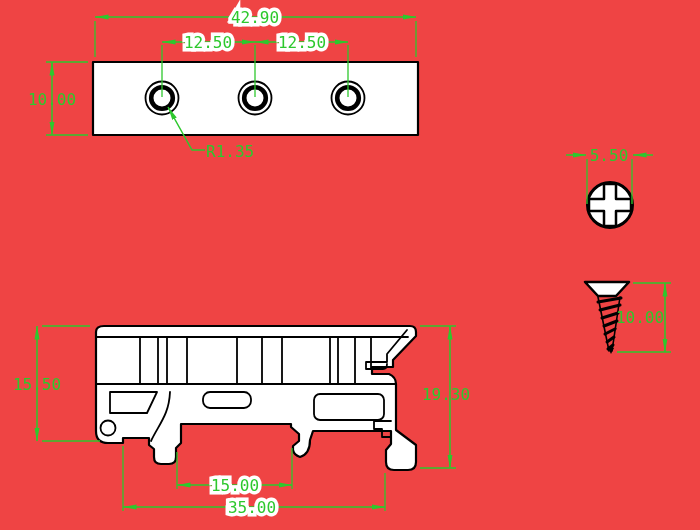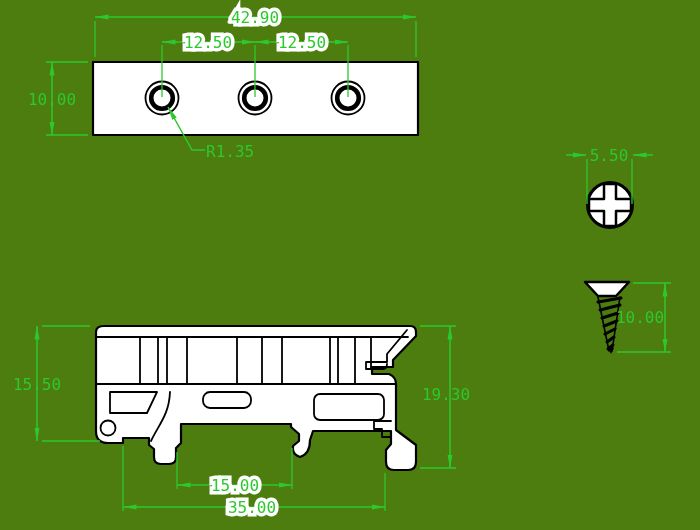--- a/index.html
+++ b/index.html
@@ -1,16 +1,16 @@
 <!DOCTYPE html>
 <html><head>
 <meta charset="utf-8">
 <style>
   html,body{margin:0;padding:0;background:#ffffff;}
-  .canvas{width:700px;height:530px;background:#4d7c0f;overflow:hidden;}
+  .canvas{width:700px;height:530px;background:#ef4444;overflow:hidden;}
   svg{display:block;}
   .geo{fill:none;stroke:#000000;stroke-width:2.2;stroke-linejoin:round;stroke-linecap:round;}
   .geo-thin{fill:none;stroke:#000000;stroke-width:1.8;stroke-linejoin:round;stroke-linecap:round;}
   .geo-fill{fill:#ffffff;stroke:#000000;stroke-width:2.2;stroke-linejoin:round;}
   .ring{fill:none;stroke:#000000;stroke-width:4.6;}
   .thread{fill:none;stroke:#000000;stroke-width:3;stroke-linecap:round;}
   .dim{fill:none;stroke:#2dc82d;stroke-width:1.5;}
   .ext{fill:none;stroke:#2dc82d;stroke-width:1.3;}
   .dimtext{fill:#2dc82d;font-family:"DejaVu Sans Mono",monospace;font-size:16px;}
   .halo{paint-order:stroke;stroke:#ffffff;stroke-width:7px;}

